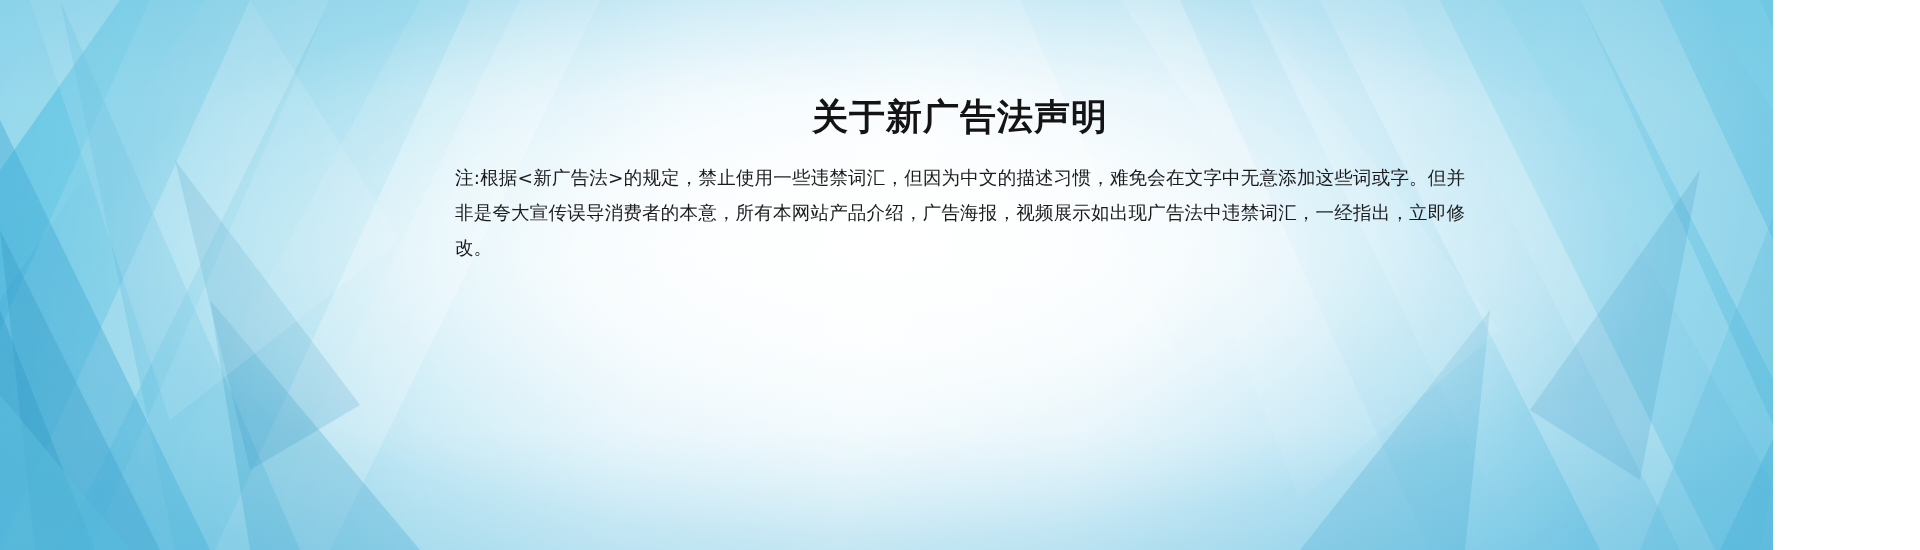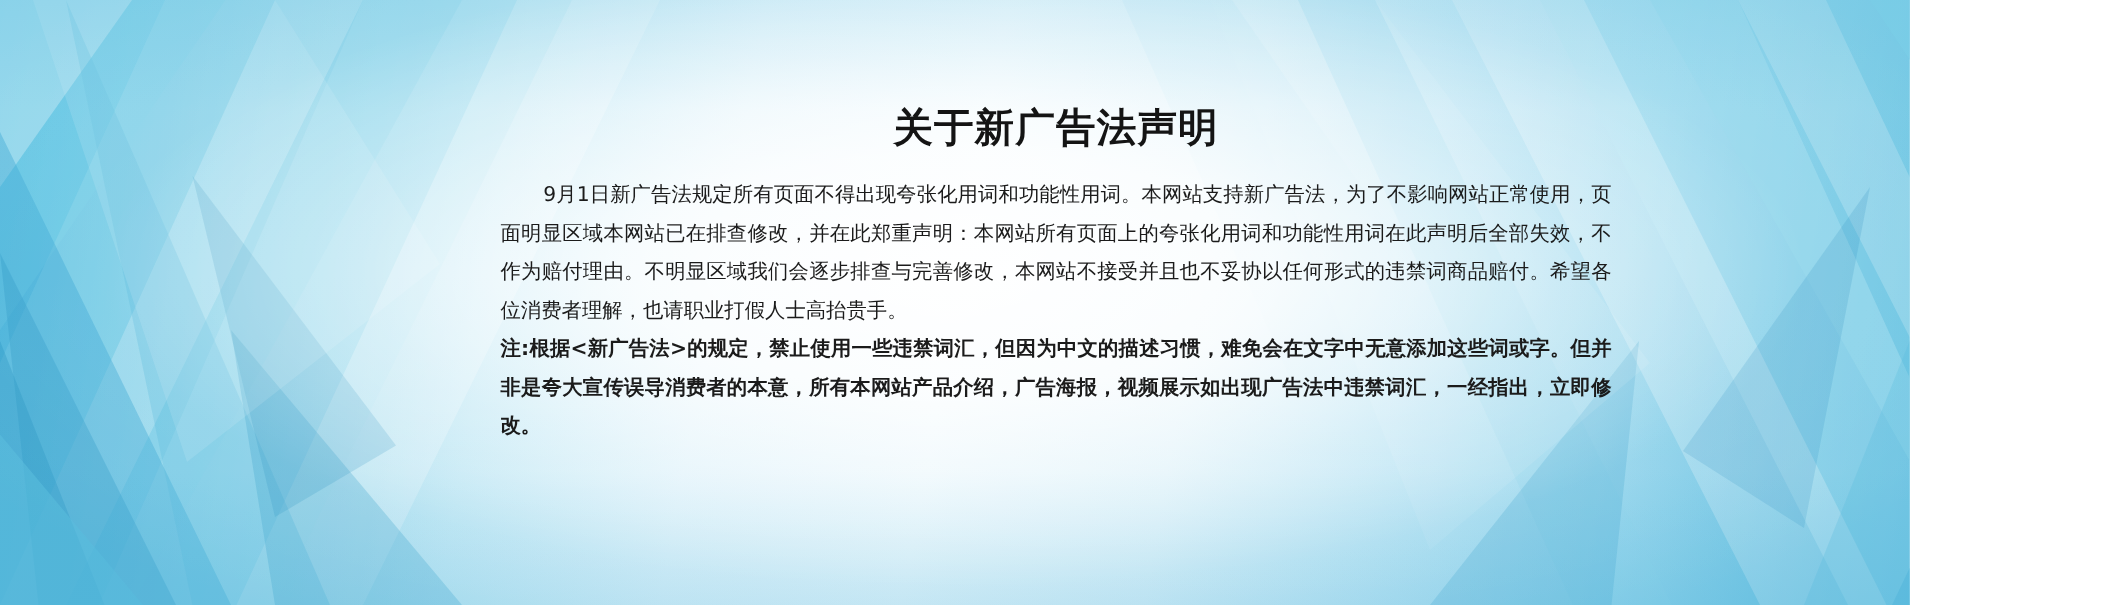--- a/index.html
+++ b/index.html
@@ -12,20 +12,21 @@
     overflow: hidden;
     font-family: "DejaVu Sans", "Liberation Sans", sans-serif;
   }
 
   #stage {
     position: relative;
     width: 1736px;
     height: 550px;
     overflow: hidden;
     background: #8fd3ea;
+    padding-left: 37px;
   }
 
   
   .bg-base {
     position: absolute;
     inset: 0;
     background:
       linear-gradient(100deg,
         #49b6dd 0%,
         #6cc6e4 7%,
@@ -151,18 +152,17 @@
       </g>
     </svg>
   </div>
 
   <div class="bg-vert"></div>
   <div class="bg-glow"></div>
 
   <div class="content">
     <div class="doc">
       <h1 class="title">关于新广告法声明</h1>
-      <p class="para indent">9月1日新广告法规定所有页面不得出现夸张化用词和功能性用词。本网站支持新广告法，为了不影响网站正常使用，页面明显区域本网站已在排查修改，并在此郑重声明：本网站所有页面上的夸张化用词和功能性用词在此声明后全部失效，不作为赔付理由。不明显区域我们会逐步排查与完善修改，本网站不接受并且也不妥协以任何形式的违禁词商品赔付。希望各位消费者理解，也请职业打假人士高抬贵手。</p>
       <p class="para">注:根据&lt;新广告法&gt;的规定，禁止使用一些违禁词汇，但因为中文的描述习惯，难免会在文字中无意添加这些词或字。但并非是夸大宣传误导消费者的本意，所有本网站产品介绍，广告海报，视频展示如出现广告法中违禁词汇，一经指出，立即修改。</p>
     </div>
   </div>
 
 </div>
 
 </body></html>

